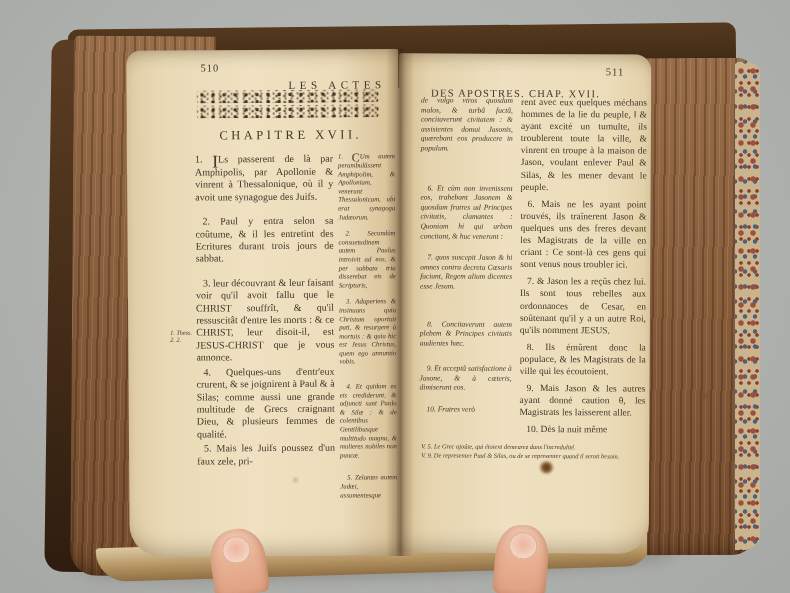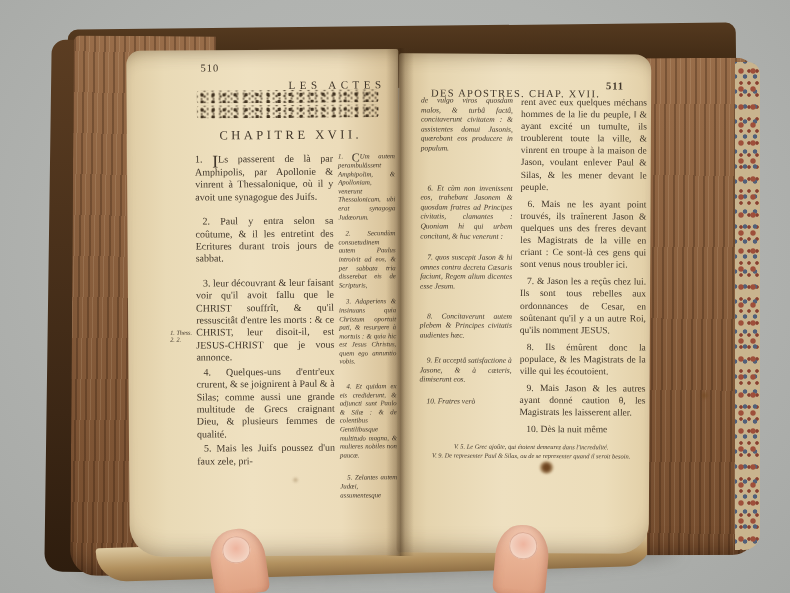--- a/index.html
+++ b/index.html
@@ -55,45 +55,45 @@
   .fox3{left:292px;top:477px;width:7px;height:6px;background:radial-gradient(circle,rgba(120,85,45,.45),transparent 70%);}
 
   
   .content{line-height:1.2;}
   .left-content{left:170px;top:60px;width:226px;height:486px;transform:rotate(-.4deg);}
   .right-content{left:420px;top:64px;width:228px;height:478px;transform:rotate(.3deg);}
   .hdr{position:relative;height:18px;font-size:10.5px;}
   .hdr .pnum-l{position:absolute;left:32px;top:2px;letter-spacing:1px;}
   .hdr .title-l{position:absolute;left:120px;top:19px;letter-spacing:4.5px;font-size:11px;}
   .hdr .title-r{position:absolute;left:10px;top:1px;letter-spacing:1.3px;margin-top:23px;}
-  .hdr .pnum-r{position:absolute;right:25px;top:16px;letter-spacing:1px;font-weight:bold;}
+  .hdr .pnum-r{position:absolute;right:25px;top:2px;letter-spacing:1px;}
 
   .ornament{margin:12px 0 0 28px;width:182px;height:28px;}
   .orn-row{height:13px;margin-bottom:2px;
      background-image:radial-gradient(circle,rgba(62,48,30,.95) 1.5px,transparent 2.1px),
                       radial-gradient(circle,rgba(62,48,30,.75) 1.1px,transparent 1.7px),
                       radial-gradient(circle,rgba(62,48,30,.6) .9px,transparent 1.4px);
      background-size:11px 7px,8px 6px,6px 5px;background-position:0 1px,4px 3px,2px 6px;
      border-radius:3px;}
   .chap-head{margin:10px 0 0 26px;width:192px;text-align:center;font-size:12.5px;letter-spacing:3.5px;white-space:nowrap;}
 
   .cols{display:flex;margin-top:10px;}
   .fcol{margin-left:26px;width:138px;font-size:10px;line-height:12.4px;text-align:justify;}
   .lcol{margin-left:5px;width:57px;font-size:6.8px;line-height:8.6px;font-style:italic;text-align:justify;}
   .cols2{display:flex;margin-top:14px;}
   .lcol2{width:92px;font-size:7.5px;line-height:9.6px;font-style:italic;text-align:justify;}
   .fcol2{margin-left:8px;width:126px;font-size:9.5px;line-height:12.1px;text-align:justify;}
   p{margin:0;text-indent:7px;}
   p.noind{text-indent:0;}
   .g2{margin-bottom:2px}.g5{margin-bottom:5px}.g8{margin-bottom:8px}.g12{margin-bottom:12px}
-  .g14{margin-bottom:14px}.g16{margin-bottom:16px}.g24{margin-bottom:20px}.g42{margin-bottom:30px}
+  .g14{margin-bottom:14px}.g16{margin-bottom:16px}.g24{margin-bottom:28px}.g42{margin-bottom:30px}
   .dc{font-size:18px;line-height:10px;vertical-align:-5px;}
   .dc2{font-size:12px;line-height:7px;vertical-align:-3px;font-style:normal;}
   .margin-note{position:absolute;left:0;top:268px;width:26px;font-size:6.2px;line-height:7.4px;font-style:italic;text-align:left;}
-  .footnotes{margin:8px 0 0 2px;width:220px;font-size:6.4px;line-height:8.4px;font-style:italic;text-align:center;}
+  .footnotes{margin:8px 0 0 2px;width:220px;font-size:6.4px;line-height:8.4px;font-style:italic;}
 
   
   .finger{border-radius:46% 46% 12% 12%;
           background:linear-gradient(180deg,#f1c6ae 0%,#e9b294 45%,#dfa182 100%);
           box-shadow:inset -6px 0 8px -4px rgba(150,80,55,.45), inset 6px 0 8px -4px rgba(150,80,55,.3);}
   .finger-left{left:211px;top:529px;width:55px;height:66px;transform:rotate(-8deg);}
   .finger-right{left:495px;top:525px;width:53px;height:70px;transform:rotate(5deg);}
   .nail{position:absolute;left:13px;top:7px;width:28px;height:27px;border-radius:50% 50% 46% 46%;
         background:radial-gradient(circle at 50% 45%,#eeb49e 0%,#f2cebc 55%,#f6ddcd 80%);
         box-shadow:inset 0 0 0 1px rgba(200,140,115,.55);}

